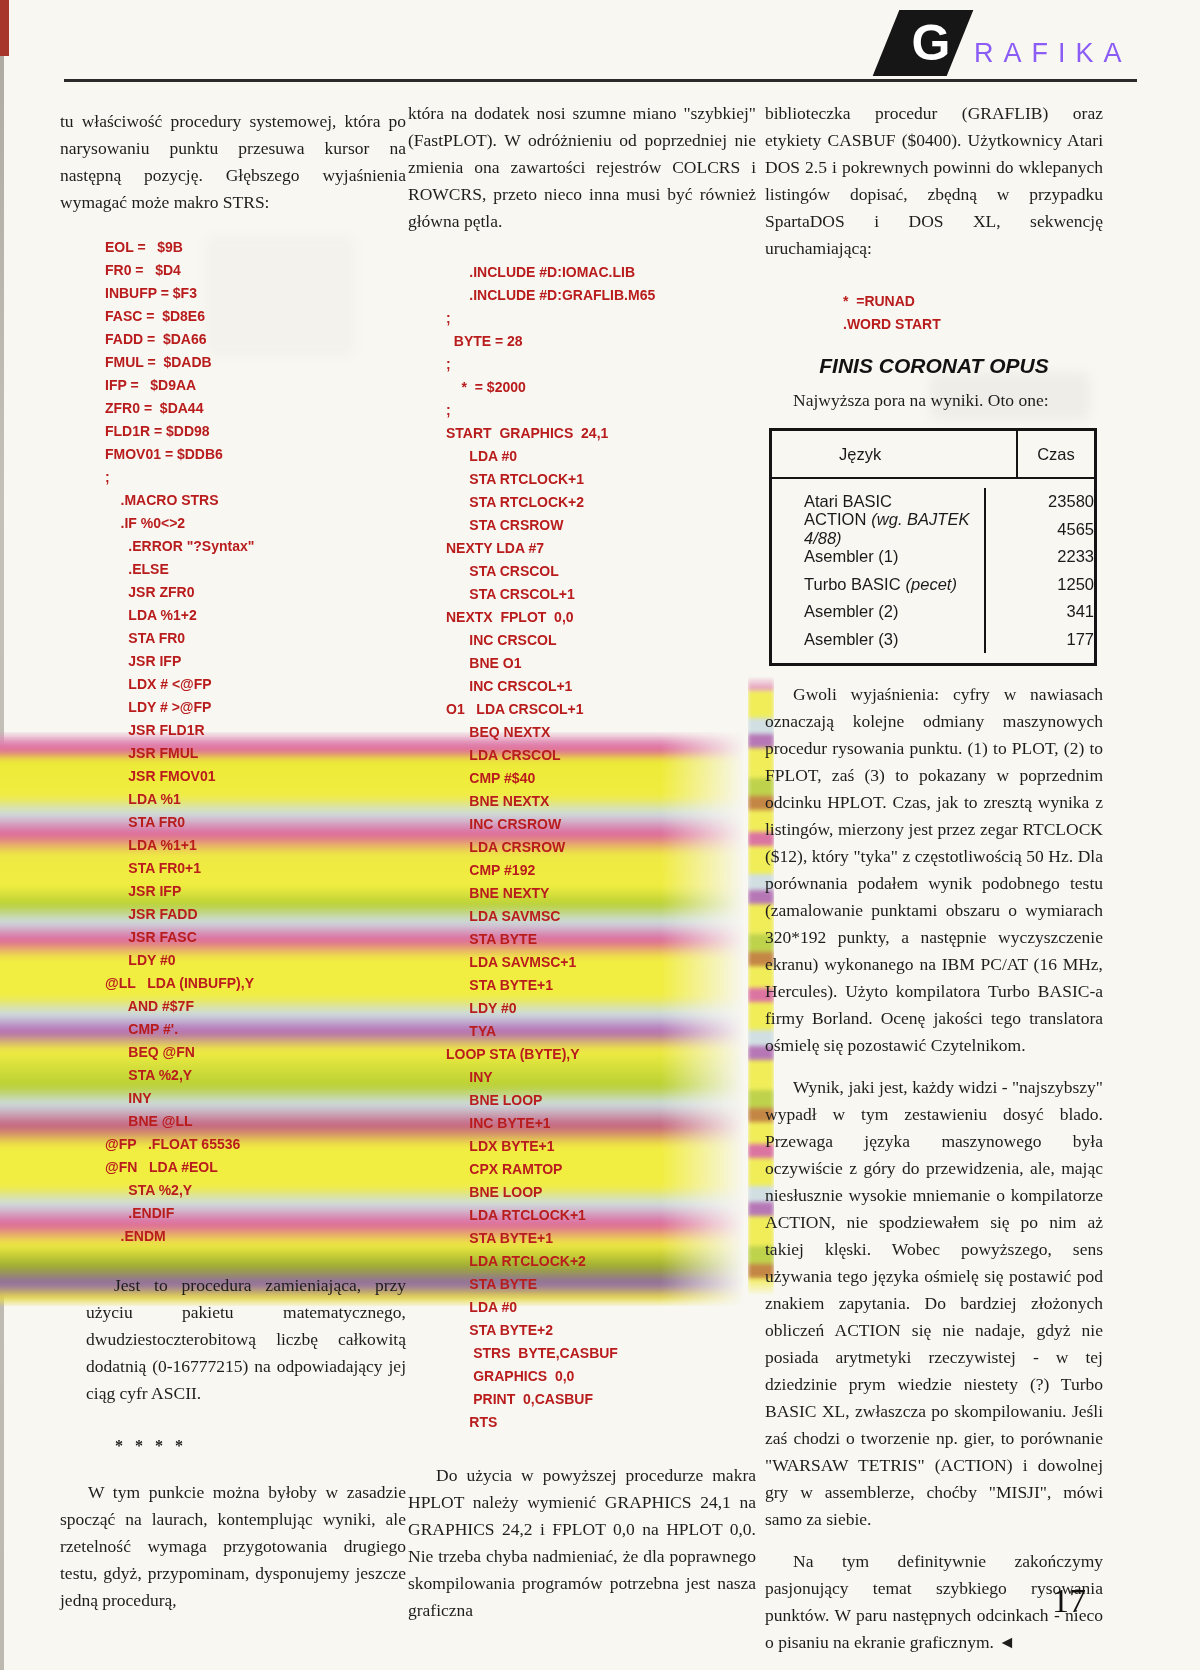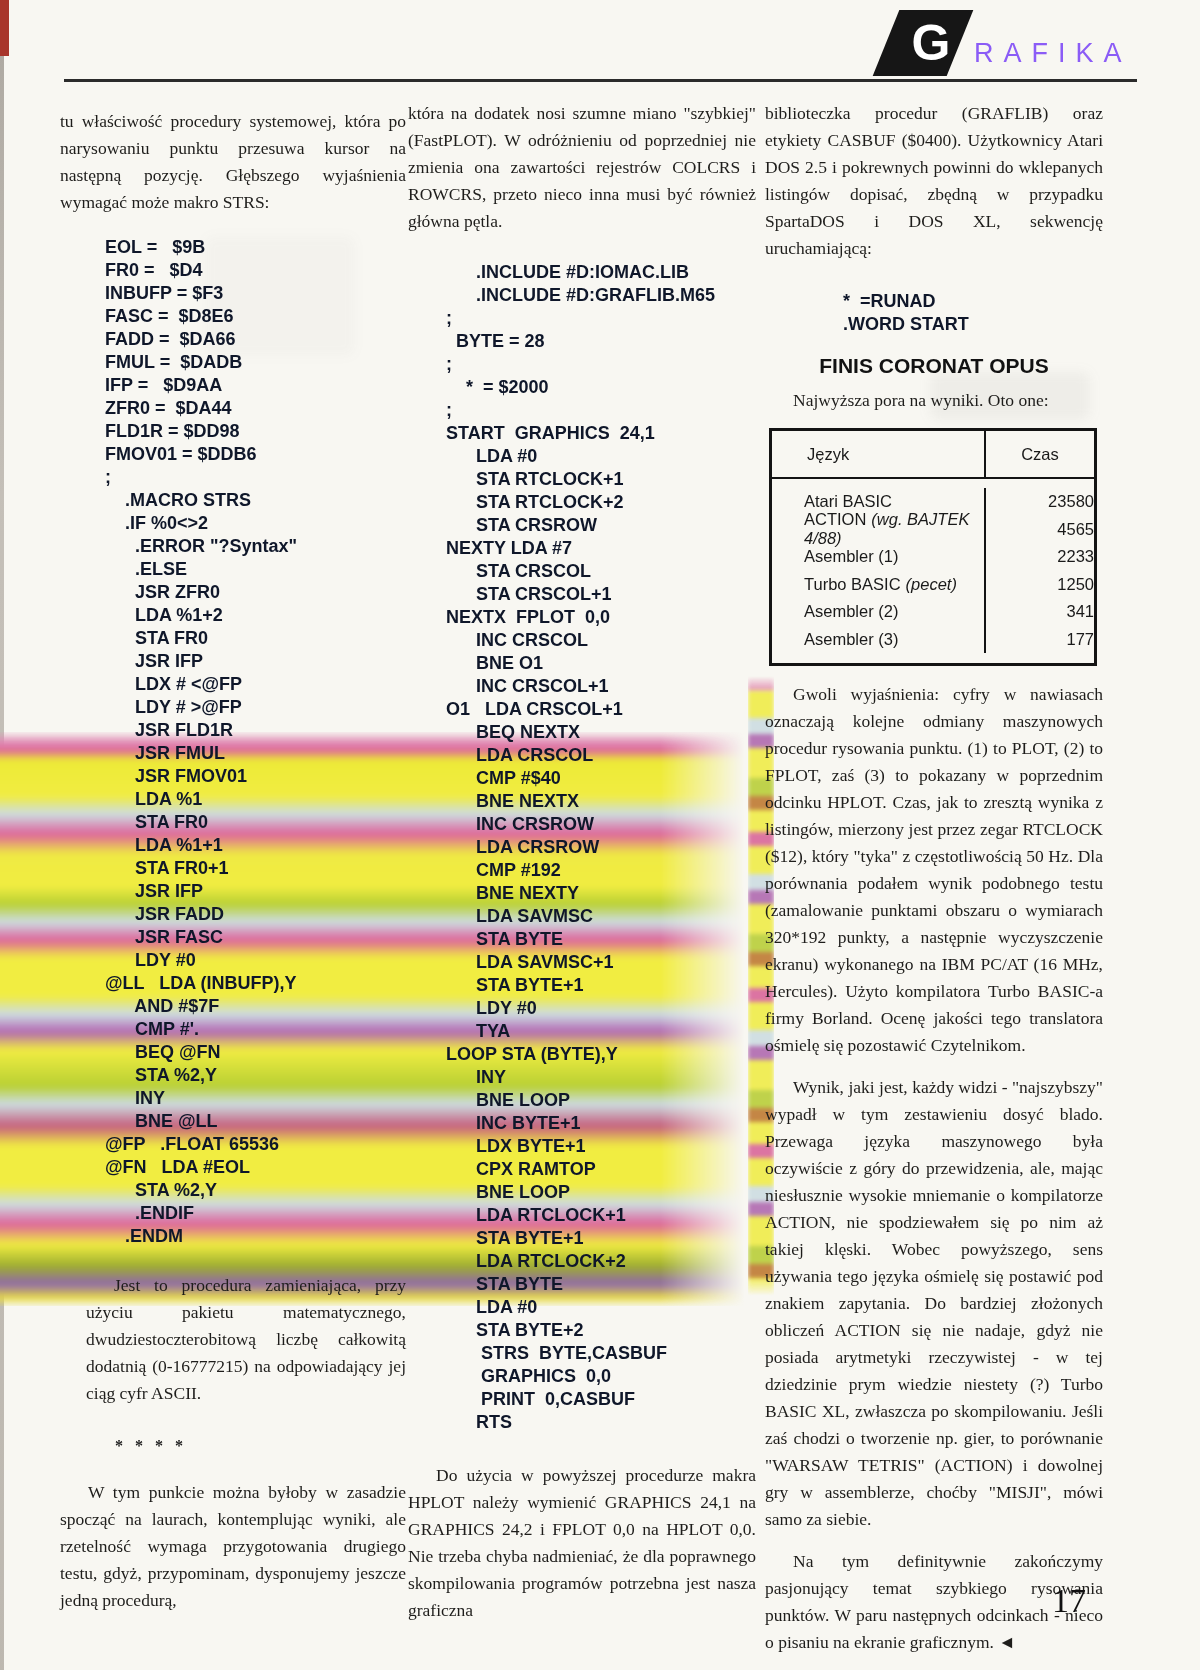--- a/index.html
+++ b/index.html
@@ -64,50 +64,50 @@
   .col-left   { left:60px;  top:108px; width:346px; }
   .col-mid    { left:408px; top:100px; width:348px; }
   .col-right  { left:765px; top:100px; width:338px; }
 
   .body-text {
     margin:0; font-size:17.5px; line-height:27px; text-align:justify; color:#1e1d1b;
   }
   .indent { text-indent:1.6em; }
 
   .code {
-    font-family:"Liberation Sans", sans-serif; font-weight:bold; font-size:18px;
-    line-height:23px; color:#0f172a; position:relative;
+    font-family:"Liberation Sans", sans-serif; font-weight:bold; font-size:14px;
+    line-height:23px; color:#b91c1c; position:relative;
   }
   .code-left { margin-top:20px; padding-left:45px; }
   .code-mid  { margin-top:26px; padding-left:38px; }
   .code-line { white-space:pre; }
 
   .para-after-code { margin-top:24px;margin-left:26px; }
   .stars { margin:30px 0 0 55px; font-weight:bold; font-size:16px; letter-spacing:4px; color:#222; }
   .last-left-para { margin-top:24px; }
 
   .mid-outro { margin-top:28px; }
 
   .startup-code { margin-top:28px; padding-left:78px; }
   .finis-heading {
     margin:18px 0 0 0; text-align:center;
-    font-family:"Liberation Sans", sans-serif; font-weight:bold; font-size:21px; color:#121212;
+    font-family:"Liberation Sans", sans-serif; font-weight:bold; font-size:21px; color:#121212;font-style:italic;
   }
   .results-intro { margin-top:9px; }
 
   
   .results-table {
     margin:14px 0 0 4px; width:322px; border:3px solid #141414;
     font-family:"Liberation Sans", sans-serif; font-size:16.5px; color:#1a1a1a;
   }
   .t-row { display:flex; align-items:center; }
   .t-head .t-name, .t-head .t-time { height:46px; line-height:46px; }
   .t-head { border-bottom:2px solid #141414; }
   .t-name { width:212px; padding-left:32px; box-sizing:border-box; }
-  .t-head .t-name { padding-left:35px; }
+  .t-head .t-name { padding-left:35px;margin-left:32px; }
   .t-time { flex:1; border-left:2px solid #141414; text-align:center; align-self:stretch; display:flex; align-items:center; justify-content:flex-end; box-sizing:border-box; }
   .t-head .t-time { justify-content:center; padding-right:0; }
   .t-body { padding:9px 0 10px 0; }
   .t-body .t-row { height:27.5px; }
   .note { font-style:italic; margin-left:5px; }
 
   .right-para { margin-top:15px; }
 
   .page-number {
     position:absolute; left:1052px; top:1582px;

